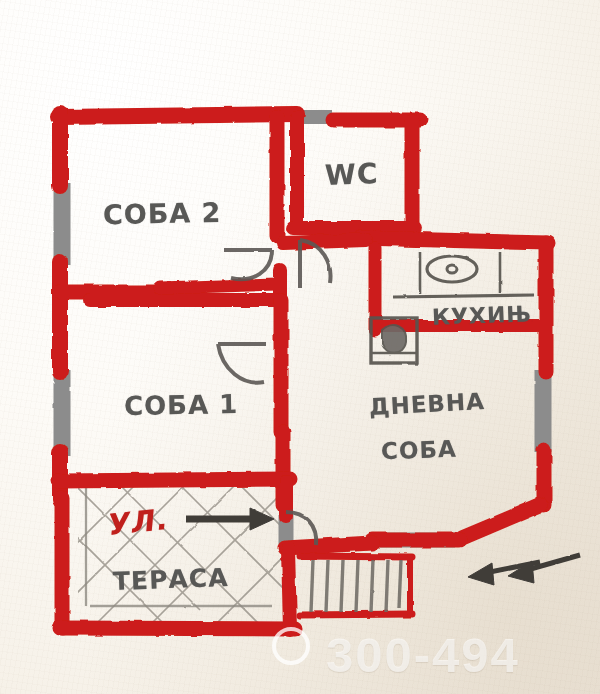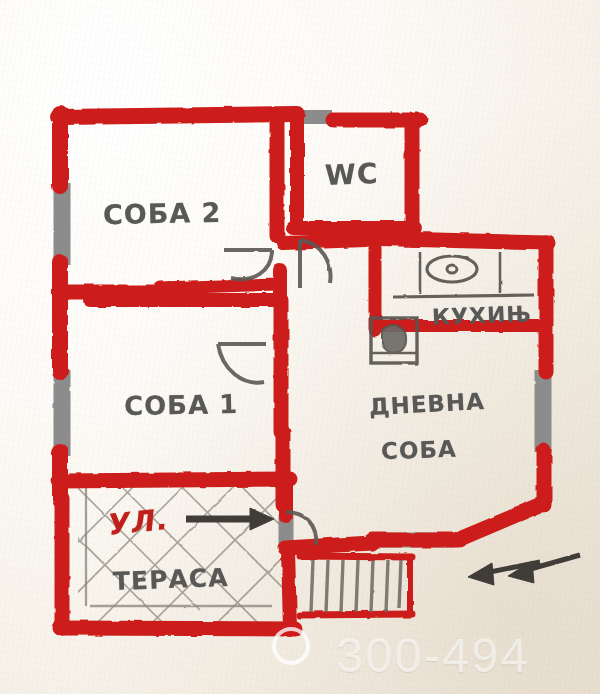--- a/index.html
+++ b/index.html
@@ -38,22 +38,22 @@
   #lbl-wc{left:325px;top:158px;font-size:28px;transform:rotate(-2deg);font-weight:700;}
   #lbl-kuhinja{left:432px;top:303px;font-size:22px;transform:rotate(-2deg);font-weight:600;
                width:100px;overflow:hidden;}
   #lbl-dnevna1{left:369px;top:391px;font-size:23px;transform:rotate(-3deg);font-weight:600;}
   #lbl-dnevna2{left:381px;top:437px;font-size:23px;transform:rotate(-2deg);font-weight:600;}
   #lbl-soba1{left:124px;top:390px;font-size:26px;transform:rotate(-1deg);font-weight:600;}
   #lbl-ul{left:108px;top:505px;font-size:29px;transform:rotate(-6deg);font-weight:700;font-style:italic;}
   #lbl-terasa{left:113px;top:565px;font-size:25px;transform:rotate(-2deg);font-weight:600;}
 
   #watermark-num{
-    position:absolute;left:336px;top:627px;
-    font-size:49px;font-weight:400;letter-spacing:2px;
+    position:absolute;left:326px;top:627px;
+    font-size:49px;font-weight:700;letter-spacing:2px;
     color:rgba(255,255,255,0.62);
     text-shadow:0 1px 1px rgba(140,120,100,0.18);
     pointer-events:none;font-family:"Liberation Sans", sans-serif;
   }
   #watermark-ring{
     position:absolute;left:272px;top:627px;width:30px;height:30px;
     border:4px solid rgba(255,255,255,0.78);border-radius:50%;
     pointer-events:none;
   }
 </style>

